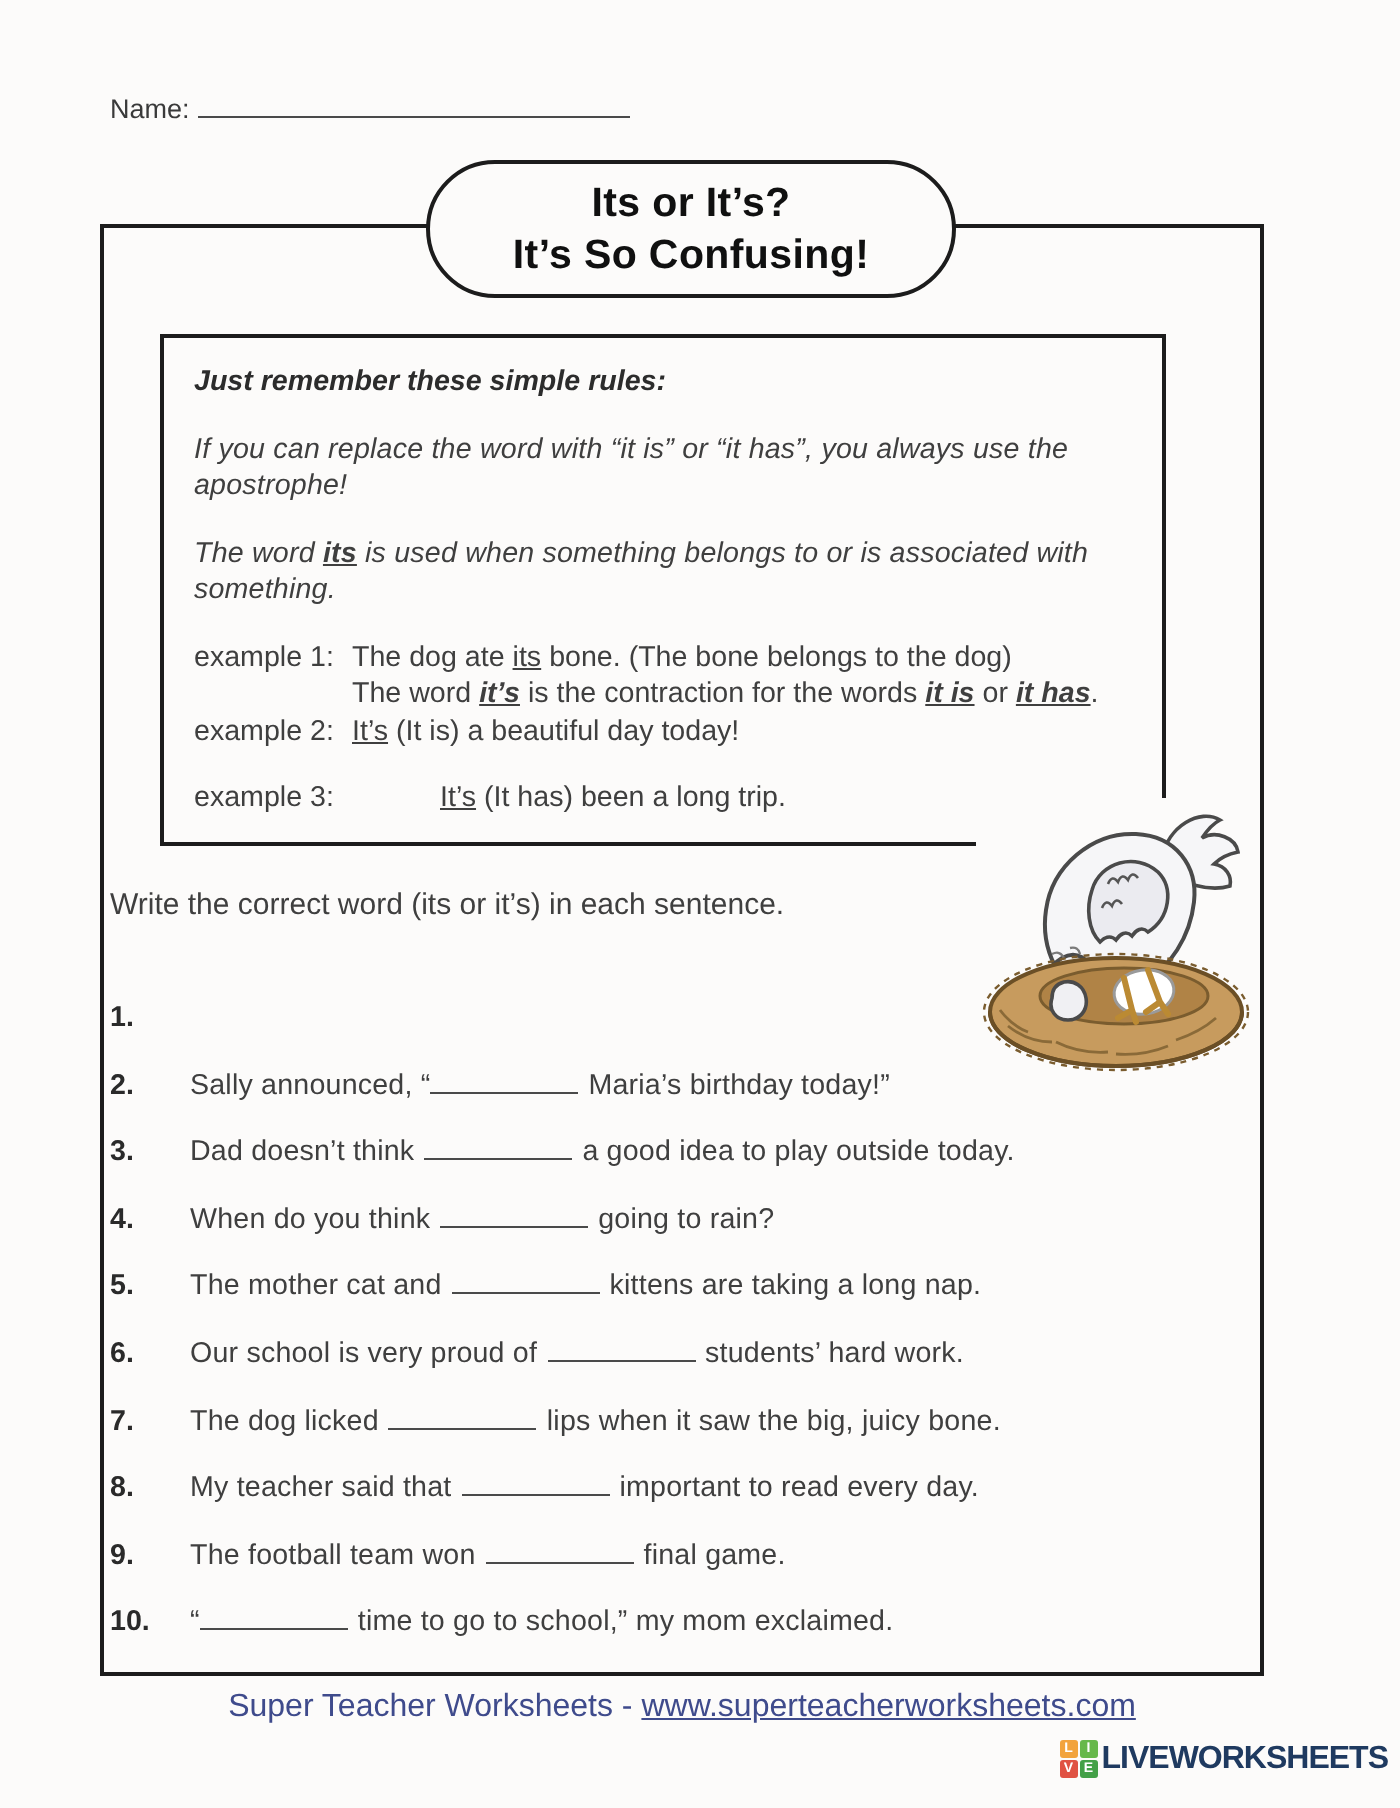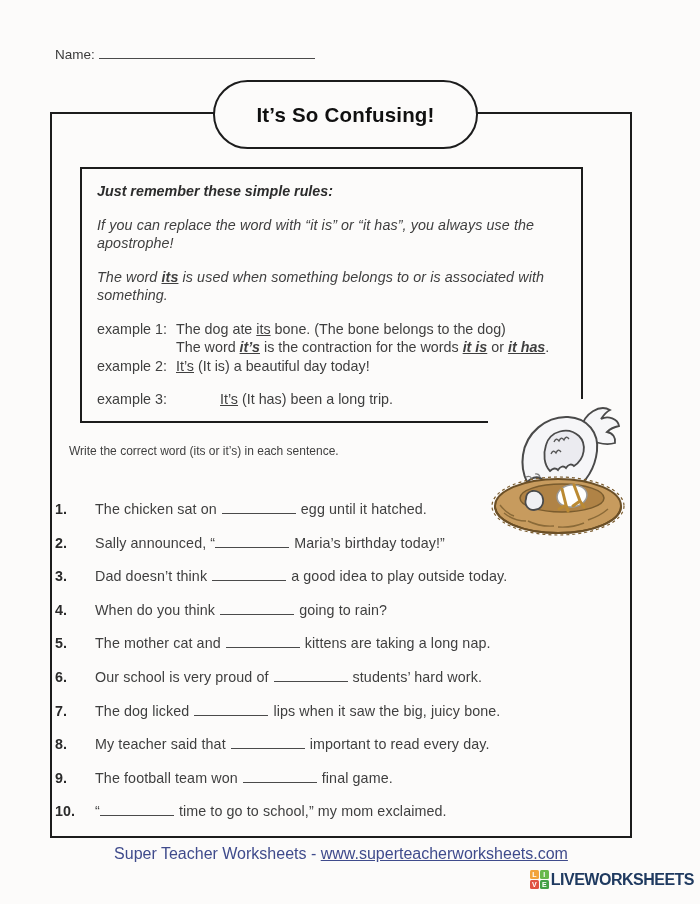--- a/index.html
+++ b/index.html
@@ -24,21 +24,21 @@
             line-height:18.5px; z-index:1;}
   .rules-box .heading{font-weight:bold; font-style:italic; color:#2c2c2c; margin-bottom:15px;}
   .rules-box .rule{font-style:italic; margin-bottom:15px; letter-spacing:.1px;}
   .u{text-decoration:underline;}
   .biu{font-weight:bold; font-style:italic; text-decoration:underline;}
   .ex-row{display:flex; margin-bottom:0;}
   .ex-row.last{margin-bottom:0;gap:44px;}
   .ex-label{width:79px; flex:none;}
   .ex2{margin-bottom:15px;}
 
-  .instruction{position:absolute; left:69px; top:444px; font-size:12px; z-index:1;}
+  .instruction{position:absolute; left:55px; top:444px; font-size:15px; z-index:1;}
 
   .chicken{position:absolute; left:488px; top:399px; width:141px; height:137px;
            background:var(--paper); z-index:2;}
 
   .questions{position:absolute; left:55px; top:500px; width:545px; z-index:1;}
   .q-row{display:flex; align-items:baseline; font-size:14.3px; line-height:19px; margin-bottom:14.6px;}
   .q-num{width:40px; flex:none; font-weight:bold; color:#2a2a2a;}
   .q-text{letter-spacing:.1px;}
   .blank{display:inline-block; width:74px; height:13px; border-bottom:1.4px solid #4a4a4a; margin:0 5px; vertical-align:baseline;}
   .blank.tight-left{margin-left:0;}
@@ -58,20 +58,21 @@
 
 <div class="page">
 
   <div class="name-row">
     <span>Name:</span><span class="name-line"></span>
   </div>
 
   <div class="main-box"></div>
 
   <div class="title-bubble">
+    <div class="title-line">Its or It’s?</div>
     <div class="title-line">It’s So Confusing!</div>
   </div>
 
   <div class="rules-box">
     <div class="heading">Just remember these simple rules:</div>
     <div class="rule">If you can replace the word with “it is” or “it has”, you always use the apostrophe!</div>
     <div class="rule"><span>The word </span><span class="biu">its</span><span> is used when something belongs to or is associated with something.</span></div>
 
     <div class="ex-row">
       <span class="ex-label">example 1:</span>
@@ -123,21 +124,20 @@
 
       <path d="M7,107 a63,27 0 0 0 126,0 a63,27 0 0 1 -126,0 Z" fill="#c79b5e" stroke="#6b4f26" stroke-width="2"></path>
       <path d="M16,114 q10,8 22,8 M40,122 q12,6 26,5 M70,128 q14,1 26,-4 M100,121 q12,-4 20,-11 M12,106 q6,8 14,11" fill="none" stroke="#8a6a38" stroke-width="1.4"></path>
       <ellipse cx="70" cy="107" rx="66" ry="29" fill="none" stroke="#7a5c2e" stroke-width="1.2" stroke-dasharray="3 3"></ellipse>
     </svg>
   </div>
 
   <div class="questions">
     <div class="q-row">
       <span class="q-num">1.</span>
-      <span class="q-text"><span>The chicken sat on</span><span class="blank"></span><span>egg until it hatched.</span></span>
     </div>
     <div class="q-row">
       <span class="q-num">2.</span>
       <span class="q-text"><span>Sally announced, “</span><span class="blank tight-left"></span><span>Maria’s birthday today!”</span></span>
     </div>
     <div class="q-row">
       <span class="q-num">3.</span>
       <span class="q-text"><span>Dad doesn’t think</span><span class="blank"></span><span>a good idea to play outside today.</span></span>
     </div>
     <div class="q-row">

